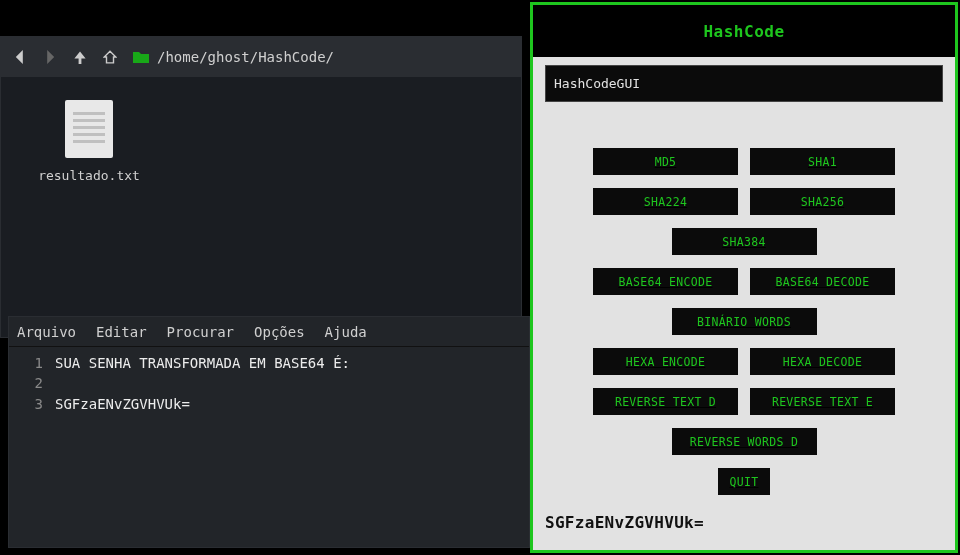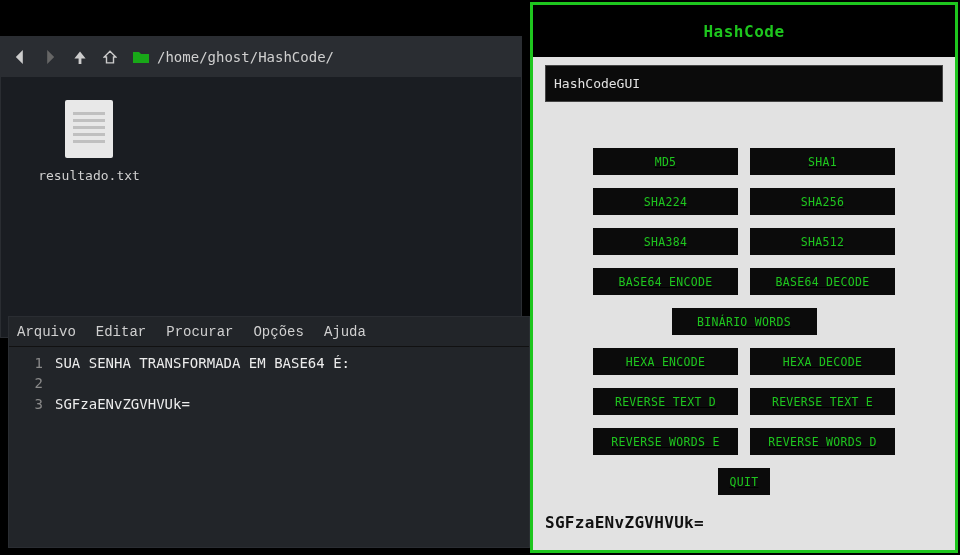--- a/index.html
+++ b/index.html
@@ -14,21 +14,21 @@
 .addr { color:#d0d0d0; font-size:14px; display:flex; align-items:center; gap:8px; }
 .folder-icon { width:16px; height:14px; }
 .fm-body { padding:23px; }
 .file-item { width:130px; text-align:center; cursor:pointer; }
 .file-ico { width:48px; height:58px; margin:0 auto 10px; background:#e8e8e8; border-radius:2px; position:relative; }
 .file-ico::before { content:""; position:absolute; top:12px; left:8px; right:8px; height:3px; background:#c0c0c0; box-shadow:0 7px 0 #c0c0c0,0 14px 0 #c0c0c0,0 21px 0 #c0c0c0,0 28px 0 #c0c0c0; }
 .file-lbl { color:#d0d0d0; font-size:13px; font-family:inherit; }
 
 
 .ed { position:absolute; left:8px; top:316px; width:522px; height:232px; background:#222529; border:1px solid #2a2d32; }
-.ed-menu { height:30px; display:flex; align-items:center; padding:0 8px; gap:20px; border-bottom:1px solid #111;font-family:Liberation Mono, monospace; }
+.ed-menu { height:30px; display:flex; align-items:center; padding:0 8px; gap:20px; border-bottom:1px solid #111; }
 .ed-menu-item { color:#d0d0d0; font-size:14px; cursor:pointer; }
 .ed-body { padding:6px 8px; font-size:14px; }
 .ed-line { display:flex; gap:12px; line-height:1.45; }
 .ln { color:#8a8a8a; width:26px; text-align:right; }
 .tx { color:#ececec; white-space:pre; }
 
 
 .hc { position:absolute; right:2px; top:2px; width:428px; height:551px; background:#e2e2e2; border:3px solid #1ec61e; }
 .hc-title { height:52px; background:#000000; display:flex; align-items:center; justify-content:center; color:#1ec61e; font-weight:bold; font-size:16px; letter-spacing:0.5px; }
 .hc-content { padding:8px 12px; }
@@ -114,39 +114,37 @@
       <div class="btn-row">
         <button class="hc-btn">MD5</button>
         <button class="hc-btn">SHA1</button>
       </div>
       <div class="btn-row">
         <button class="hc-btn">SHA224</button>
         <button class="hc-btn">SHA256</button>
       </div>
       <div class="btn-row">
         <button class="hc-btn">SHA384</button>
-        <button class="hc-btn">SHA512</button>
       </div>
       <div class="btn-row">
         <button class="hc-btn">BASE64 ENCODE</button>
         <button class="hc-btn">BASE64 DECODE</button>
       </div>
       <div class="btn-row">
         <button class="hc-btn">BINÁRIO WORDS</button>
       </div>
       <div class="btn-row">
         <button class="hc-btn">HEXA ENCODE</button>
         <button class="hc-btn">HEXA DECODE</button>
       </div>
       <div class="btn-row">
         <button class="hc-btn">REVERSE TEXT D</button>
         <button class="hc-btn">REVERSE TEXT E</button>
       </div>
       <div class="btn-row">
-        <button class="hc-btn">REVERSE WORDS E</button>
         <button class="hc-btn">REVERSE WORDS D</button>
       </div>
       <div class="btn-row">
         <button class="hc-btn quit">QUIT</button>
       </div>
     </div>
     <div class="hc-result">SGFzaENvZGVHVUk=</div>
   </div>
 </div>
 

